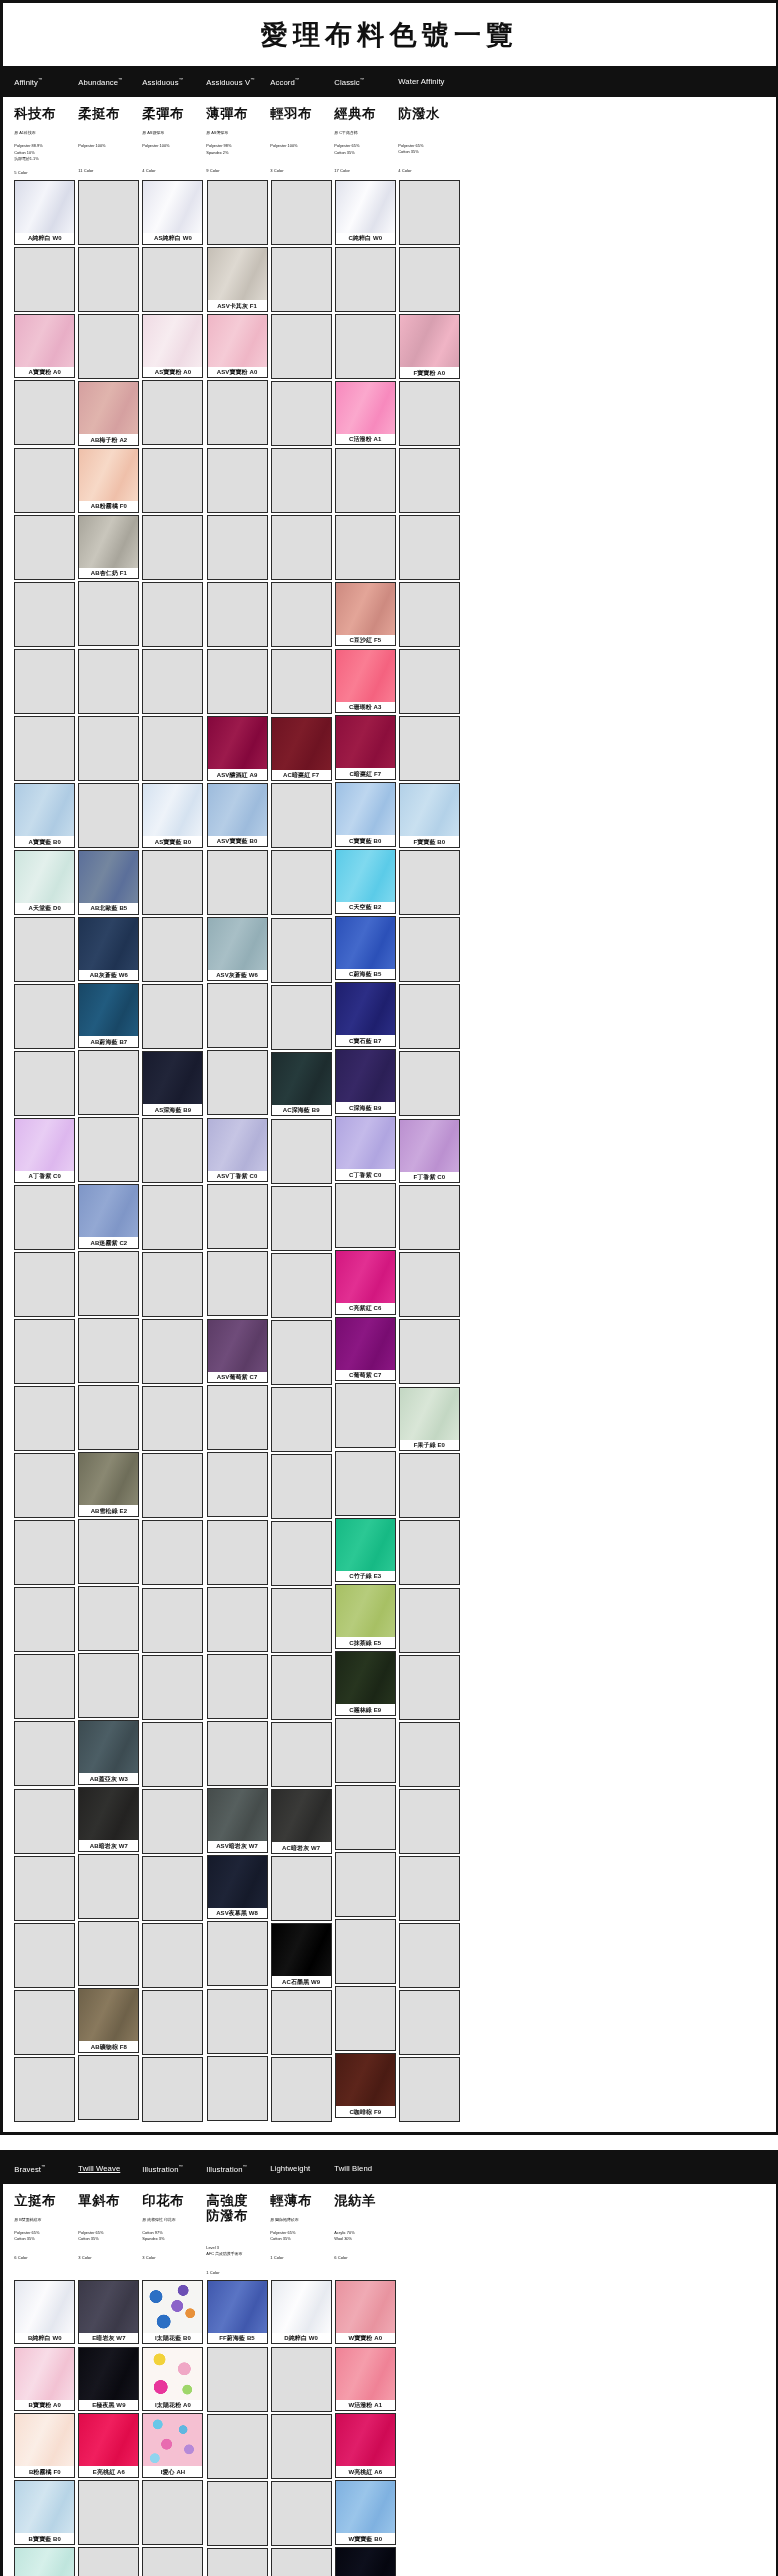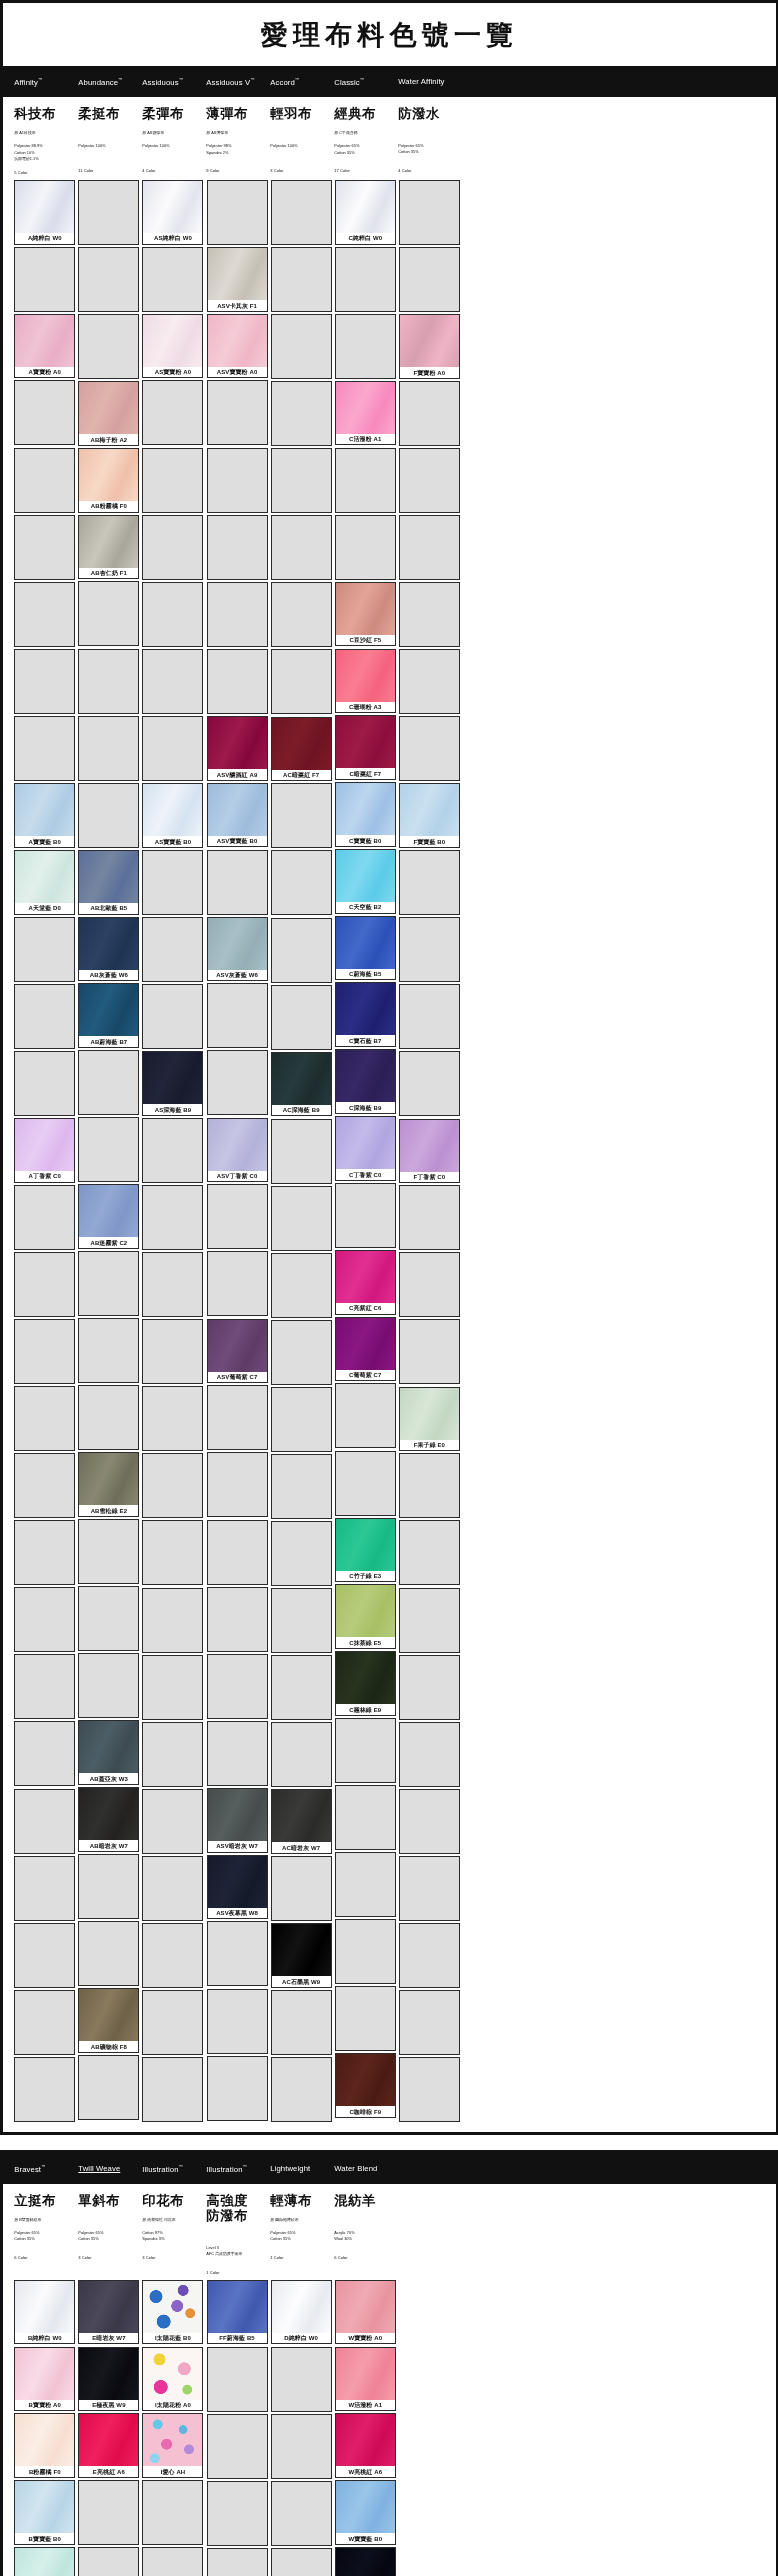--- a/index.html
+++ b/index.html
@@ -592,21 +592,21 @@
   <div class="gap"></div>
 
   <div class="section">
 
     <div class="brand-bar" id="s2-brands">
         <div class="brand-cell" style="width: 64px;">Bravest<sup>™</sup></div>
         <div class="brand-cell" style="width: 64px; text-decoration: underline;">Twill Weave</div>
         <div class="brand-cell" style="width: 64px;">Illustration<sup>™</sup></div>
         <div class="brand-cell" style="width: 64px;">Illustration<sup>™</sup></div>
         <div class="brand-cell" style="width: 64px;">Lightweight</div>
-        <div class="brand-cell" style="width: 64px;">Water Blend</div>
+        <div class="brand-cell" style="width: 64px;">Twill Blend</div>
       </div>
 
     <div class="meta-row" id="s2-meta">
         <div class="meta-col" style="width: 64px;">
           <div class="cn-name">立挺布</div>
           <div class="orig-name">原 B雙面斜紋布</div>
           <div class="compo">Polyester 65%<br>Cotton 35%</div>
           <div class="ccount">6 Color</div>
         </div>
         <div class="meta-col" style="width: 64px;">

